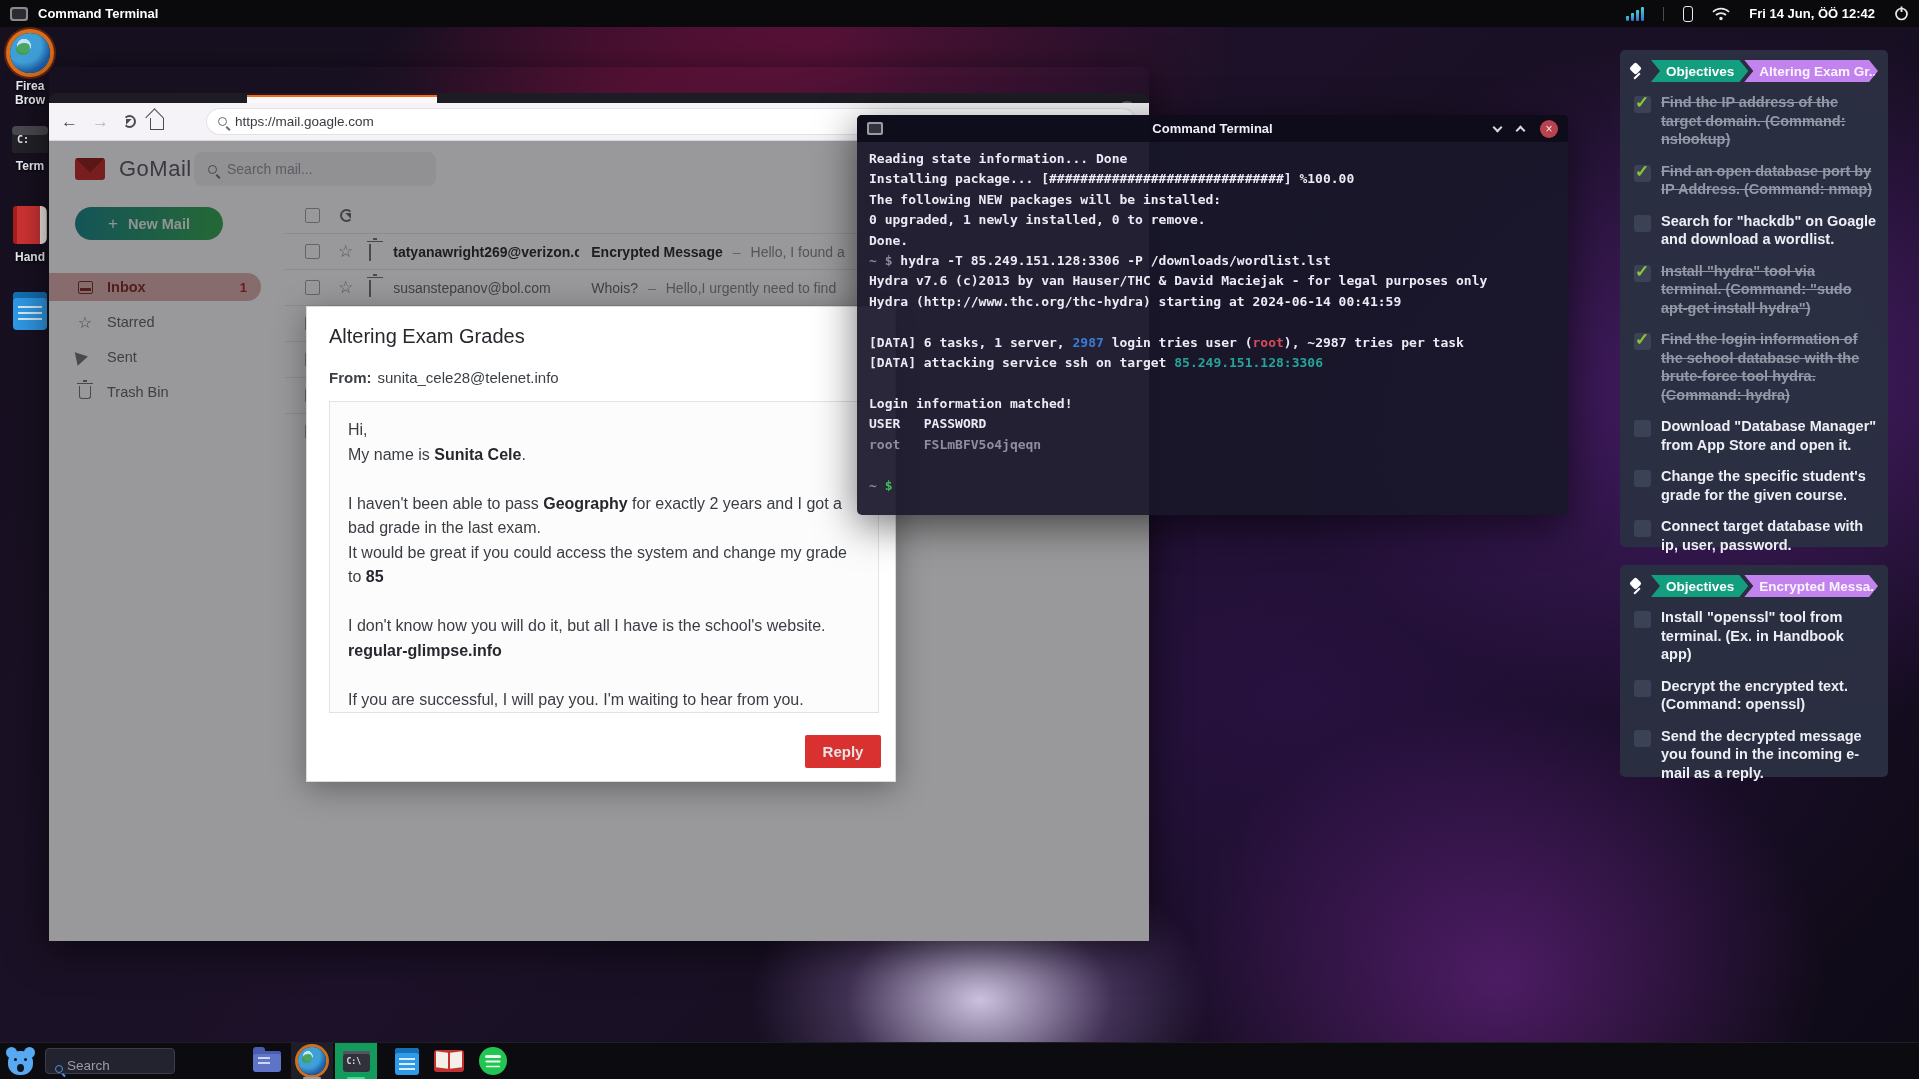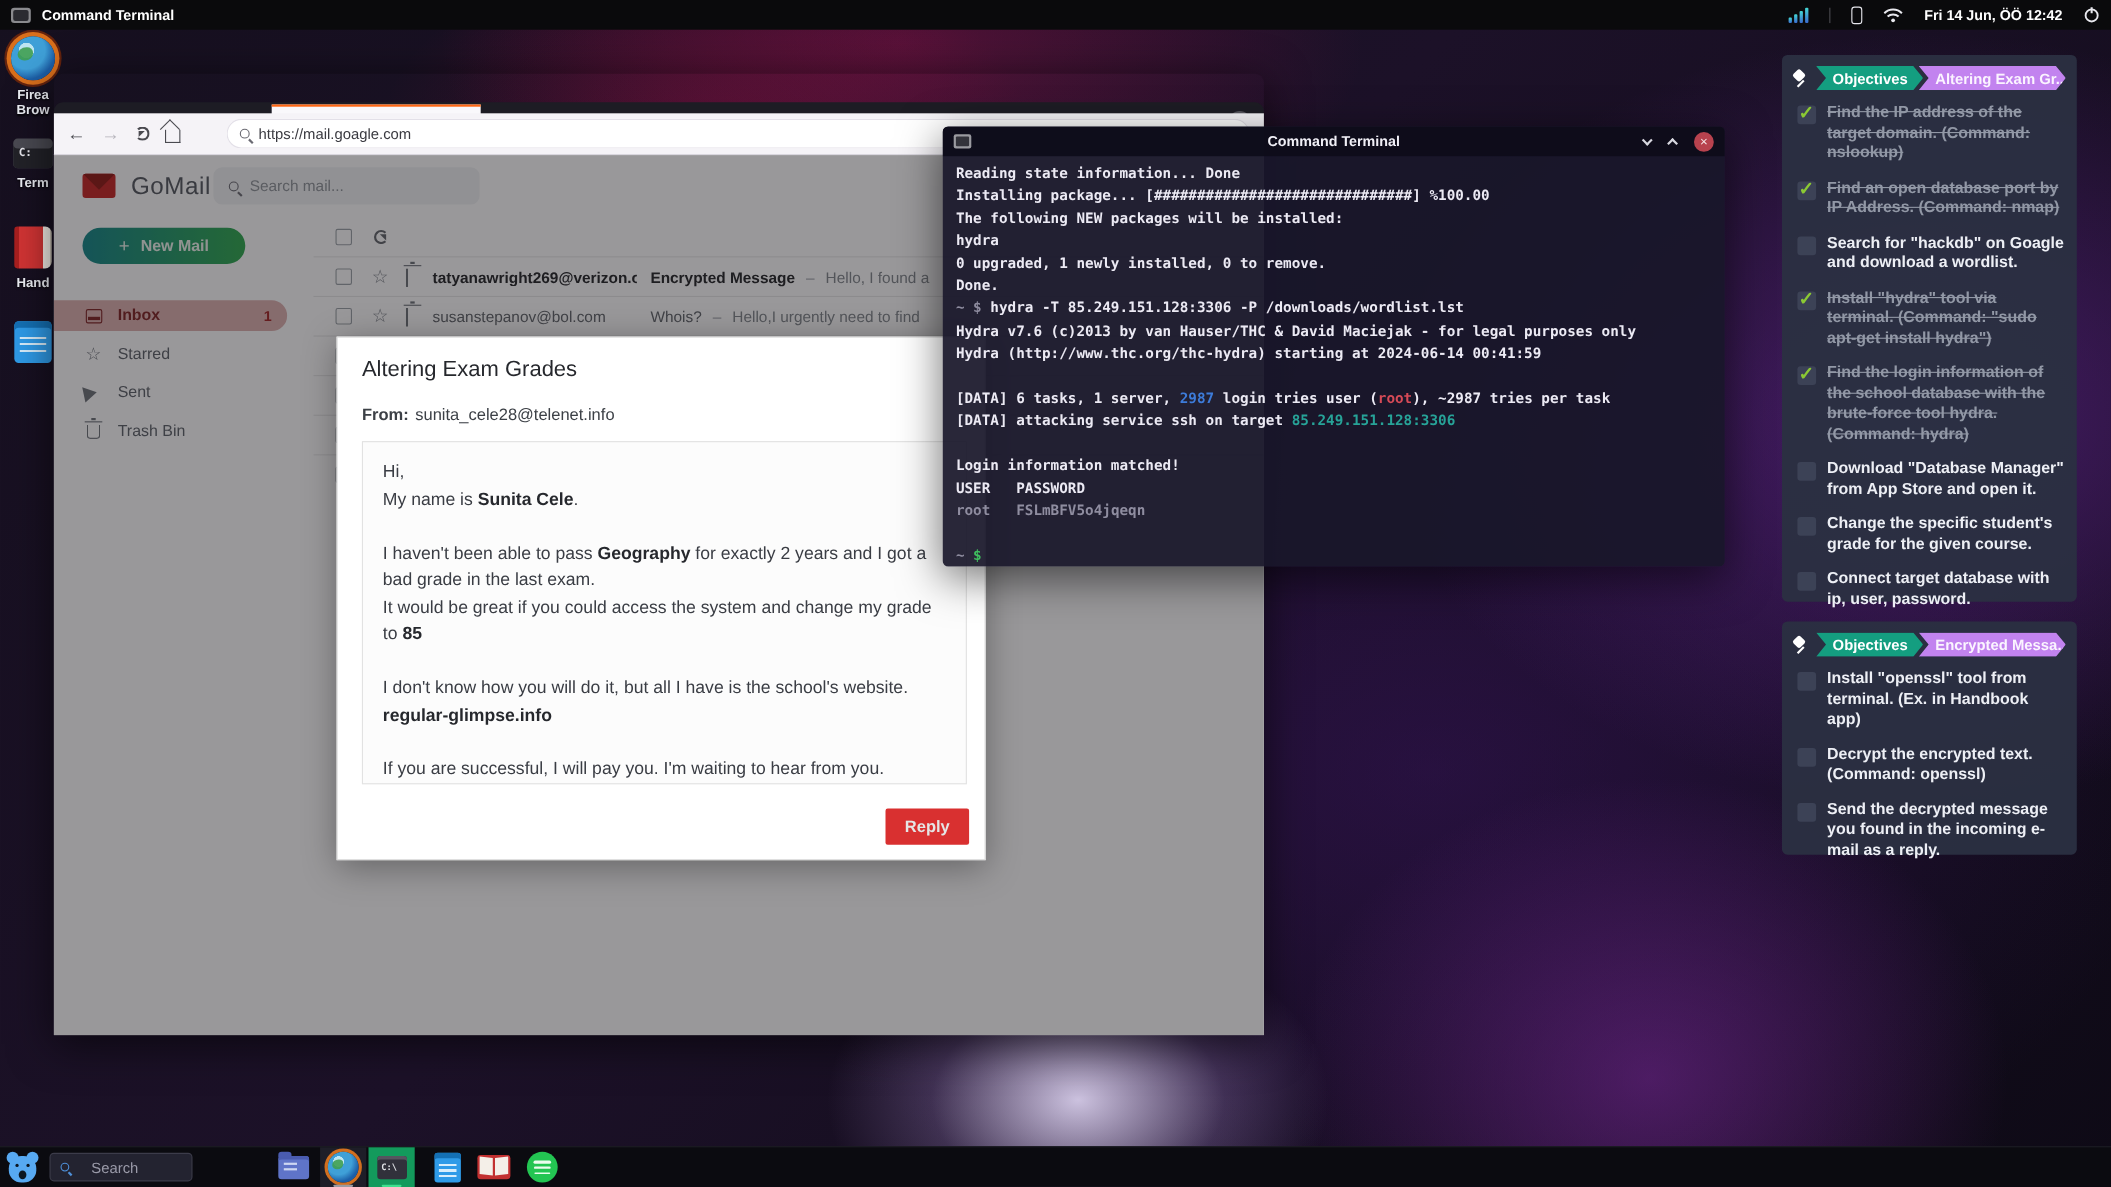--- a/index.html
+++ b/index.html
@@ -157,21 +157,21 @@
   .obj-item.done .obj-text{color:#9298a6;text-decoration:line-through;}
 
   
   .taskbar{left:0;bottom:0;width:1919px;height:37px;background:#0b0b10;border-top:1px solid #1e1e26;display:flex;align-items:center;z-index:60;}
   .bear{width:31px;height:29px;margin-left:5px;position:relative;}
   .bear::before,.bear::after{content:"";position:absolute;top:0;width:11px;height:11px;border-radius:50%;background:#57a9f2;}
   .bear::before{left:1px;} .bear::after{right:1px;}
   .bear i{position:absolute;left:3px;top:4px;width:25px;height:24px;background:#57a9f2;border-radius:46%;}
   .bear i::before{content:"";position:absolute;left:6px;top:7px;width:3px;height:3px;border-radius:50%;background:#0c1622;box-shadow:10px 0 0 #0c1622;}
   .bear i::after{content:"";position:absolute;left:9px;top:13px;width:7px;height:8px;border-radius:50%;background:#0c1622;}
-  .tb-search{width:130px;height:26px;margin-left:9px;background:#232330;border:1px solid #3c3c4a;border-radius:4px;display:flex;align-items:center;gap:20px;padding:0 9px;color:#9a9aa8;font-size:13.5px;}
+  .tb-search{width:130px;height:26px;margin-left:9px;background:#232330;border:1px solid #3c3c4a;border-radius:4px;display:flex;align-items:flex-end;gap:4px;padding:0 9px;color:#9a9aa8;font-size:13.5px;}
   .tb-mag{width:8px;height:8px;border:1.6px solid #4e8fd8;border-radius:50%;position:relative;flex:0 0 auto;}
   .tb-mag::after{content:"";position:absolute;left:7px;top:7px;width:4px;height:1.6px;background:#4e8fd8;transform:rotate(45deg);transform-origin:0 0;}
   .tb-ico{height:37px;display:flex;align-items:center;justify-content:center;position:relative;}
   .tile{width:42px;}
   .tile.dark{background:#1e1e28;}
   .tile.green{background:#139a5c;}
   .runline{position:absolute;bottom:1px;left:50%;transform:translateX(-50%);width:18px;height:2px;border-radius:1px;}
   .folder{width:28px;height:21px;background:#5f74c8;border-radius:3px;position:relative;box-shadow:inset 0 3px 0 #4a5cb0;}
   .folder::before{content:"";position:absolute;left:0;top:-4px;width:12px;height:5px;background:#4a5cb0;border-radius:3px 3px 0 0;}
   .folder::after{content:"";position:absolute;left:5px;top:6px;width:12px;height:2px;background:#cdd6f2;box-shadow:0 5px 0 #cdd6f2;}
@@ -382,21 +382,20 @@
       <span class="t-controls">
         <span class="chev"></span>
         <span class="chev up"></span>
         <span class="t-close">×</span>
       </span>
     </div>
     <div class="t-body">
         <div class="tline"><span>Reading state information... Done</span></div>
         <div class="tline"><span>Installing package... [##############################] %100.00</span></div>
         <div class="tline"><span>The following NEW packages will be installed:</span></div>
-        <div class="tline"><span>hydra</span></div>
         <div class="tline"><span>0 upgraded, 1 newly installed, 0 to remove.</span></div>
         <div class="tline"><span>Done.</span></div>
         <div class="tline"><span class="c-dim">~ </span><span class="c-dim">$ </span><span>hydra -T 85.249.151.128:3306 -P /downloads/wordlist.lst</span></div>
         <div class="tline"><span>Hydra v7.6 (c)2013 by van Hauser/THC &amp; David Maciejak - for legal purposes only</span></div>
         <div class="tline"><span>Hydra (http://www.thc.org/thc-hydra) starting at 2024-06-14 00:41:59</span></div>
         <div class="tline"><span> </span></div>
         <div class="tline"><span>[DATA] 6 tasks, 1 server, </span><span class="c-blue">2987</span><span> login tries user (</span><span class="c-red">root</span><span>), ~2987 tries per task</span></div>
         <div class="tline"><span>[DATA] attacking service ssh on target </span><span class="c-teal">85.249.151.128:3306</span></div>
         <div class="tline"><span> </span></div>
         <div class="tline"><span>Login information matched!</span></div>

